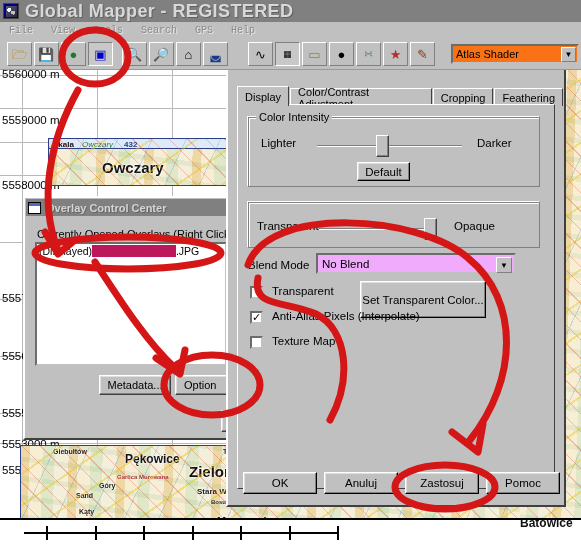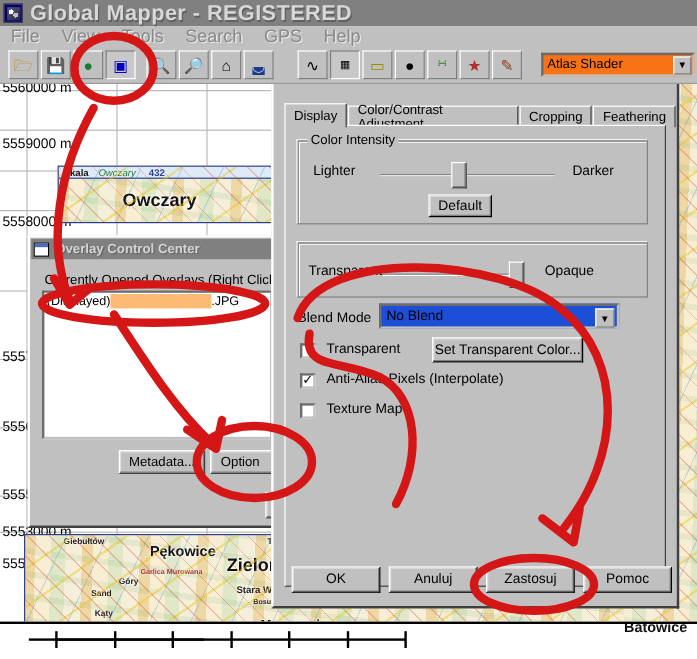--- a/index.html
+++ b/index.html
@@ -40,22 +40,23 @@
     color:#d8d8d8; font-size:18px; font-weight:bold; letter-spacing:.4px;
     text-shadow: 1px 1px 0 #606060;
   }
   .menubar {
     position:absolute; left:0; top:22px; width:581px; height:17px;
     background:#c0c0c0;
     display:flex; align-items:center; gap:0px;
     border-bottom:1px solid #c0c0c0;
   }
   .menu-item {
-    font-size:15px; color:#8a8a8a; padding:1px 9px; cursor:default;
+    font-size:10px; color:#8a8a8a; padding:1px 9px; cursor:default;
     text-shadow: 1px 1px 0 #e8e8e8;
+    font-family: Liberation Mono, monospace;
   }
 
   .toolbar {
     position:absolute; left:0; top:39px; width:581px; height:31px;
     background:#c0c0c0;
     display:flex; align-items:center;
     border-bottom:1px solid #9a9a9a;
   }
   .tb-btn {
     width:25px; height:24px; margin:0 1px;
@@ -165,21 +166,21 @@
   }
   .occ-ticon::before{content:"";position:absolute;left:0;right:0;top:0;height:3px;background:#4a6fbf;}
   .occ-title span{ font-size:11px; font-weight:bold; color:#d4d4d4; text-shadow:1px 1px 0 #666;}
   .occ-sub{ position:absolute; left:12px; top:30px; font-size:11px; color:#000; white-space:nowrap;}
   .occ-list{
     position:absolute; left:10px; top:44px; width:192px; height:124px;
     background:#ffffff; border:2px inset #c0c0c0;
     overflow:hidden;
   }
   .occ-row{ font-size:10.5px; padding:1px 2px; white-space:nowrap; color:#000;}
-  .redact{ display:inline-block; background:#fdba74; color:transparent; }
+  .redact{ display:inline-block; background:#be185d; color:transparent; }
   .occ-btn{
     position:absolute; height:20px; background:#c0c0c0;
     border-top:1px solid #ffffff;border-left:1px solid #ffffff;
     border-right:1px solid #404040;border-bottom:1px solid #404040;
     font-size:11px; display:flex;align-items:center;justify-content:center;
     box-shadow: inset -1px -1px 0 #808080, inset 1px 1px 0 #dfdfdf;
   }
 
   
   .dlg {
@@ -240,21 +241,21 @@
     display:flex;align-items:center;justify-content:center;
     box-shadow: inset -1px -1px 0 #808080, inset 1px 1px 0 #dfdfdf;
   }
   .cbox{
     position:absolute; width:13px;height:13px; background:#ffffff;
     border:2px inset #c0c0c0;
     display:flex;align-items:center;justify-content:center;
     font-size:11px; line-height:9px; color:#000;
   }
   .dlg-combo{
-    position:absolute; background:#1d4ed8; border:2px inset #c0c0c0;
+    position:absolute; background:#f0abfc; border:2px inset #c0c0c0;
     display:flex;align-items:center; padding-left:4px; font-size:11.5px;
   }
   .dlg-combo .combo-arrow{ right:2px; top:2px; width:16px;height:16px;}
 
   
   #annot{ position:absolute; left:0; top:0; width:581px; height:549px; pointer-events:none;}
 </style>
 </head>
 <body>
 
@@ -389,21 +390,21 @@
       </div>
 
       <div class="txt" style="left:10px; top:154px;">Blend Mode</div>
       <div class="dlg-combo" style="left:78px; top:148px; width:200px; height:21px;">
         <span>No Blend</span>
         <div class="combo-arrow">▼</div>
       </div>
 
       <div class="cbox" style="left:12px; top:181px;"></div>
       <div class="txt" style="left:34px; top:180px;">Transparent</div>
-      <div class="btn" style="left:122px; top:176px; width:126px; height:21px;">
+      <div class="btn" style="left:122px; top:176px; width:126px; height:37px;">
         <span>Set Transparent Color...</span>
       </div>
 
       <div class="cbox" style="left:12px; top:206px;">✓</div>
       <div class="txt" style="left:34px; top:205px;">Anti-Alias Pixels (Interpolate)</div>
 
       <div class="cbox" style="left:12px; top:231px;"></div>
       <div class="txt" style="left:34px; top:230px;">Texture Map</div>
     </div>
 

